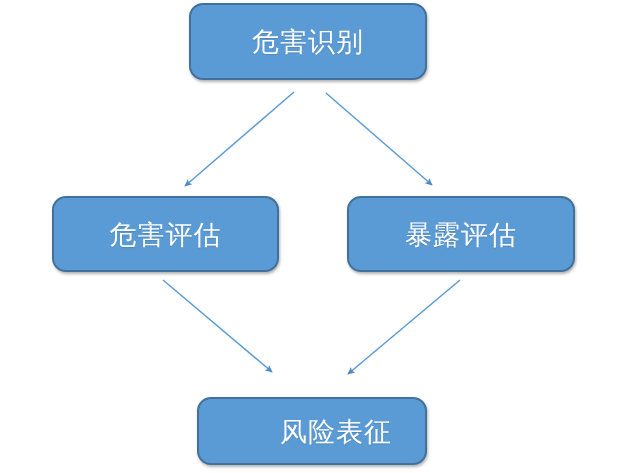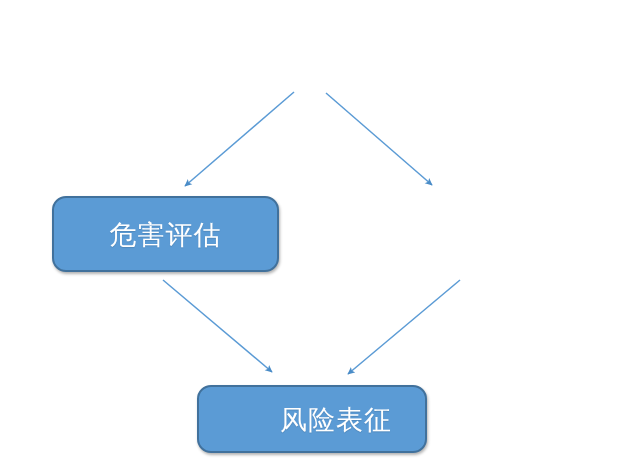--- a/index.html
+++ b/index.html
@@ -52,21 +52,21 @@
   #node-hazard-identification {
     left: 189px;  top: 3px;   width: 238px; height: 77px;
   }
   #node-hazard-assessment {
     left: 52px;   top: 196px; width: 227px; height: 76px; text-align: center;
   }
   #node-exposure-assessment {
     left: 347px;  top: 196px; width: 228px; height: 76px;
   }
   #node-risk-characterization {
-    left: 197px;  top: 385px; width: 230px; height: 68px; padding-left: 48px;
+    left: 197px;  top: 397px; width: 230px; height: 68px; padding-left: 48px;
   }
 </style>
 </head>
 <body>
 
 <div id="canvas">
 
   <svg id="arrow-layer" viewBox="0 0 617 473" width="617" height="473" xmlns="http://www.w3.org/2000/svg">
     <defs>
       <marker id="arrowhead" viewBox="0 0 10 10" refX="8.6" refY="5" markerWidth="5.2" markerHeight="5.2" orient="auto-start-reverse">
@@ -76,23 +76,29 @@
 
     <line x1="294" y1="92" x2="185" y2="186" stroke="#5b9bd5" stroke-width="1.5" marker-end="url(#arrowhead)"></line>
 
     <line x1="326" y1="93" x2="432" y2="185" stroke="#5b9bd5" stroke-width="1.5" marker-end="url(#arrowhead)"></line>
 
     <line x1="163" y1="280" x2="272" y2="372" stroke="#5b9bd5" stroke-width="1.5" marker-end="url(#arrowhead)"></line>
 
     <line x1="460" y1="280" x2="348" y2="374" stroke="#5b9bd5" stroke-width="1.5" marker-end="url(#arrowhead)"></line>
   </svg>
 
+  <div class="node" id="node-hazard-identification">
+    <span class="node-label">危害识别</span>
+  </div>
 
   <div class="node" id="node-hazard-assessment">
     <span class="node-label">危害评估</span>
   </div>
 
+  <div class="node" id="node-exposure-assessment">
+    <span class="node-label">暴露评估</span>
+  </div>
 
   <div class="node" id="node-risk-characterization">
     <span class="node-label">风险表征</span>
   </div>
 
 </div>
 
 </body></html>

